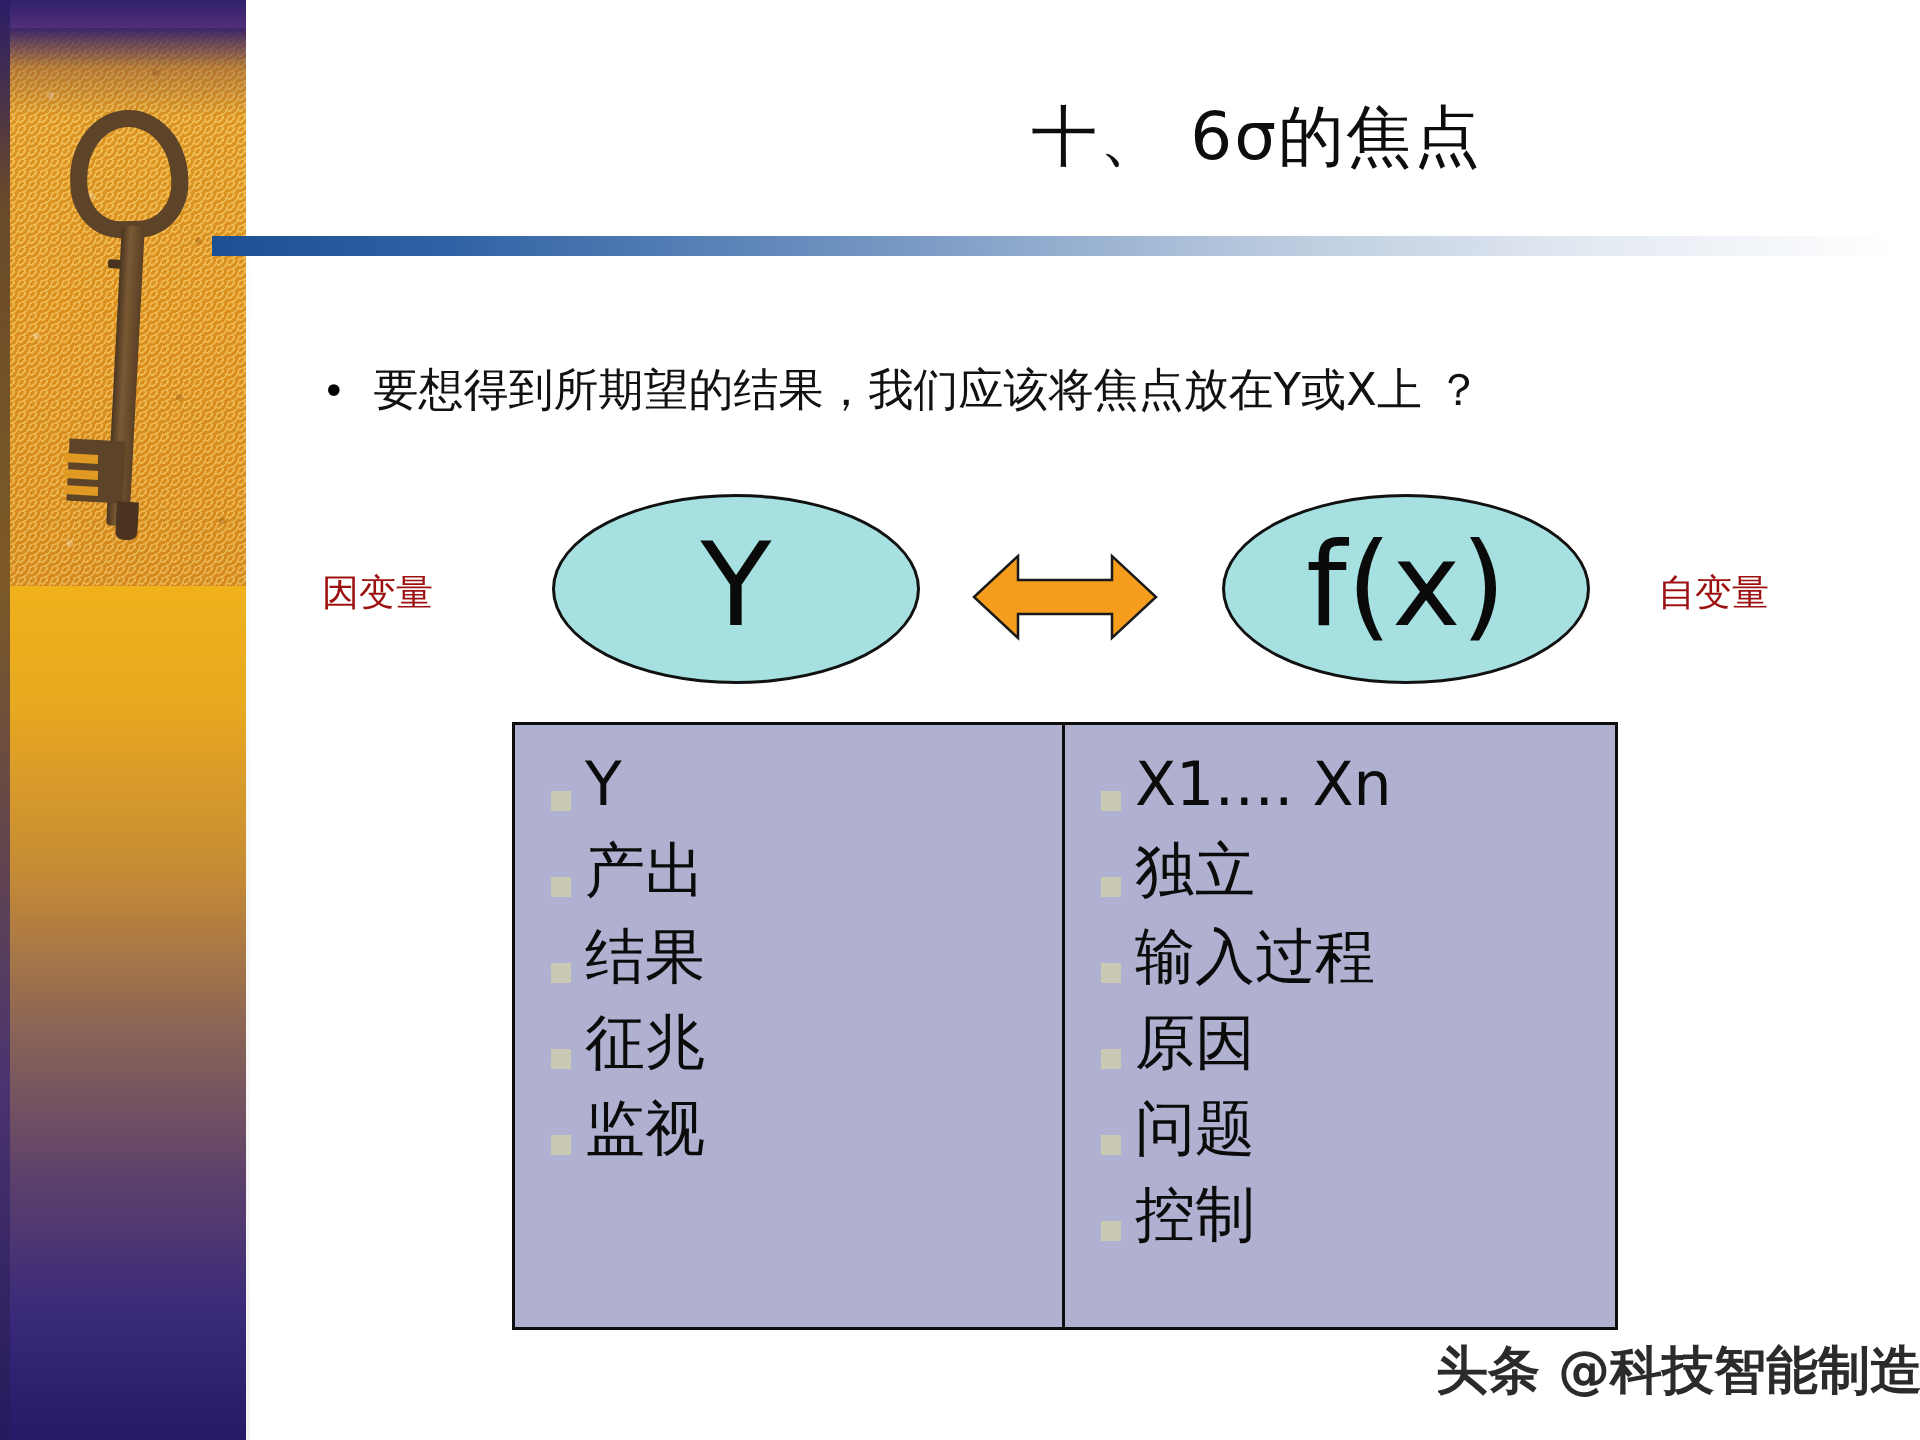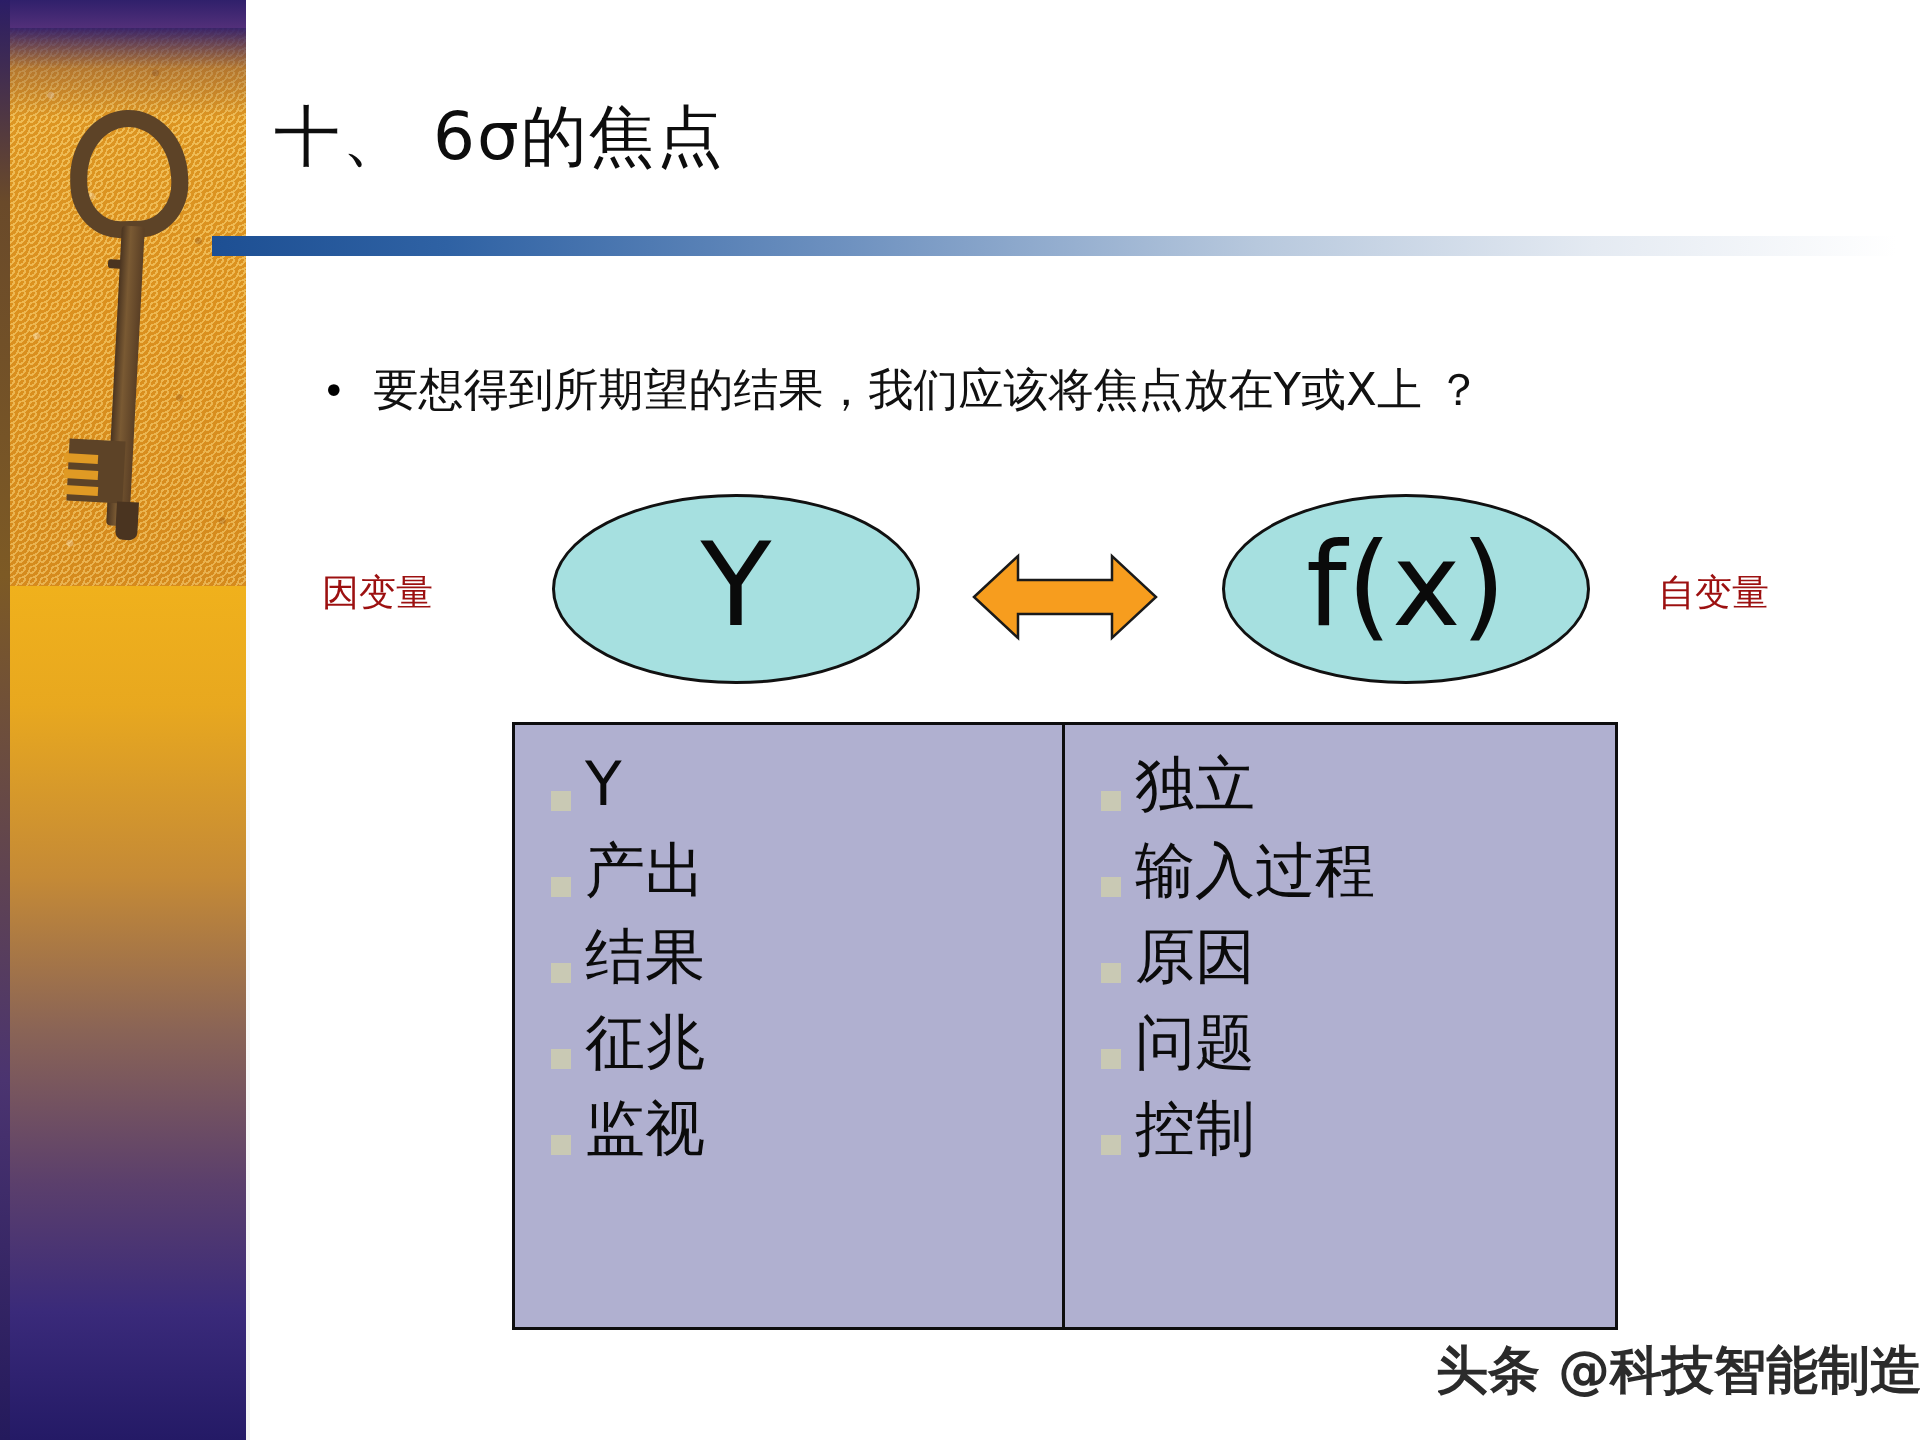--- a/index.html
+++ b/index.html
@@ -108,27 +108,28 @@
       #8a6456 52%, #5b3f6c 70%, #3a2a7a 85%, #241a66 100%);
   }
   #sidebar-right-hair {
     position: absolute; left: 246px; top: 0;
     width: 4px; height: 1440px;
     background: linear-gradient(180deg, #ffffff 0%, #f3f3f3 100%);
   }
 
   
   #title {
-    position: absolute; left: 274px; top: 92px;
+    position: absolute; left: 282px; top: 92px;
     width: 1200px;
     font-size: 66px;
     font-weight: 400;
     color: #0d0d0d;
     letter-spacing: 2px;
     white-space: nowrap;
+    text-align: right;
   }
   #title-rule {
     position: absolute; left: 212px; top: 236px;
     width: 1684px; height: 20px;
     background: linear-gradient(90deg, #1d4f93 0%, #2f62a4 14%, #6f92c0 38%, #b7c8dd 62%, #e4eaf2 82%, #ffffff 100%);
   }
 
   
   #bullet-row {
     position: absolute; left: 322px; top: 360px;
@@ -296,20 +297,24 @@
       </div>
       <div class="item-row">
         <span class="item-marker"></span>
         <span class="item-label">监视</span>
       </div>
     </div>
 
     <div class="table-col" id="col-right">
       <div class="item-row">
         <span class="item-marker"></span>
+        <span class="item-label">X1…. Xn</span>
+      </div>
+      <div class="item-row">
+        <span class="item-marker"></span>
         <span class="item-label">独立</span>
       </div>
       <div class="item-row">
         <span class="item-marker"></span>
         <span class="item-label">输入过程</span>
       </div>
       <div class="item-row">
         <span class="item-marker"></span>
         <span class="item-label">原因</span>
       </div>

